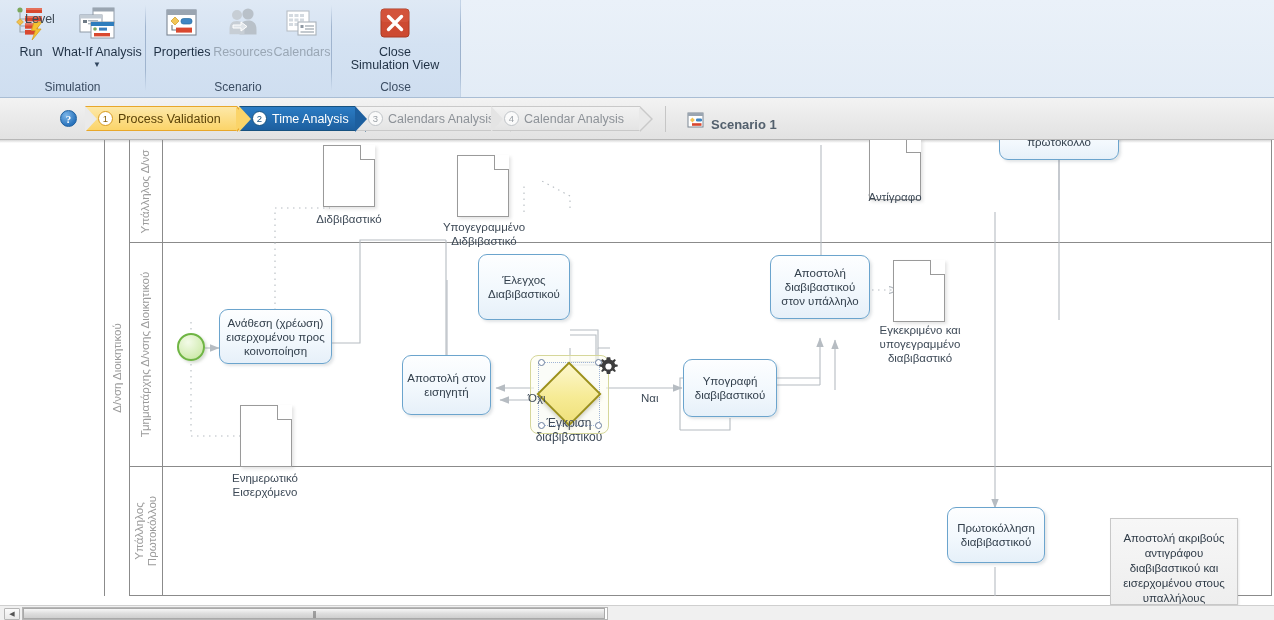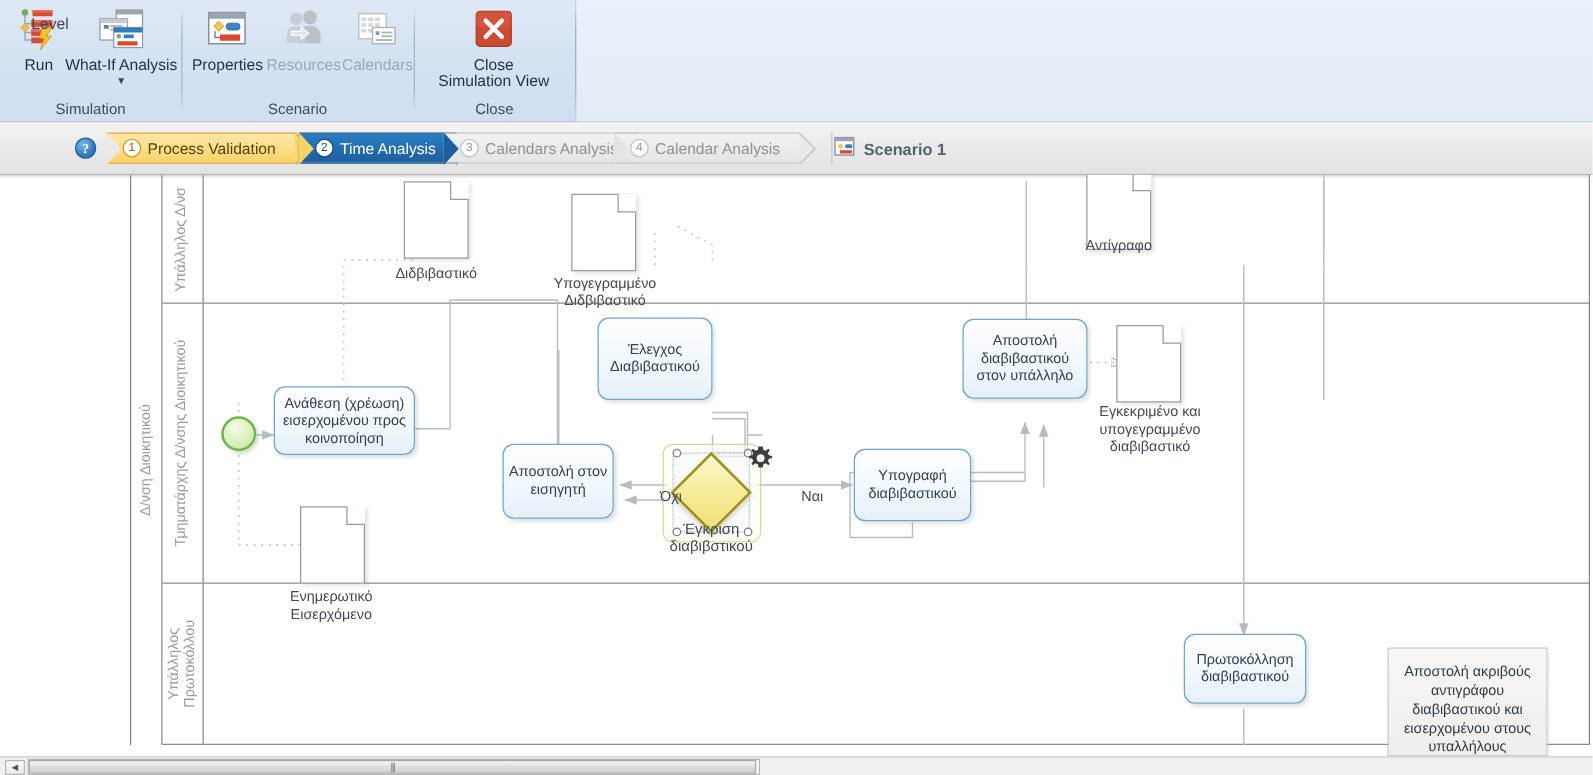--- a/index.html
+++ b/index.html
@@ -100,22 +100,22 @@
     position:absolute; right:-11px; top:0; width:0; height:0;
     border-top:12.5px solid transparent; border-bottom:12.5px solid transparent;
   }
   .chev .notch {
     position:absolute; left:0px; top:-1px; width:0; height:0;
     border-top:13.5px solid transparent; border-bottom:13.5px solid transparent;
     border-left:12px solid #eaeaea;
   }
   #scenario-wrap {
     position:absolute; left:665px; top:106px; height:26px;
-    display:flex; align-items:center;
-    border-left:1px solid #c6c6c6; padding-left:1px;
+    display:flex; align-items:flex-end;
+    border-left:1px solid #c6c6c6; padding-left:21px;
   }
   #scenario-wrap .stx { font-size:13px; font-weight:bold; color:#53606d; margin-left:7px; }
 
   
   #canvas {
     position:absolute; left:0; top:140px; width:1274px; height:465px;
     background:#ffffff; overflow:hidden;
   }
   #ruler-shadow {
     position:absolute; left:0; top:0; width:1274px; height:3px;
@@ -531,20 +531,23 @@
   <div class="doc" style="left:457px; top:15px;">
     <div class="doc-corner"></div>
   </div>
   <div class="doclabel" style="left:435px; top:80px; width:98px;">Υπογεγραμμένο Διδβιβαστικό</div>
 
   <div class="doc" style="left:869px; top:-2px;">
     <div class="doc-corner"></div>
   </div>
   <div class="doclabel" style="left:850px; top:50px; width:90px;">Αντίγραφο</div>
 
+  <div class="task" style="left:999px; top:-16px; width:120px; height:36px;">
+    <span>πρωτόκολλο</span>
+  </div>
 
   <div class="startev" style="left:177px; top:193px;"></div>
 
   <div class="task" style="left:219px; top:169px; width:113px; height:55px;">
     <span>Ανάθεση (χρέωση) εισερχομένου προς κοινοποίηση</span>
   </div>
 
   <div class="task" style="left:478px; top:114px; width:92px; height:66px;">
     <span>Έλεγχος Διαβιβαστικού</span>
   </div>

